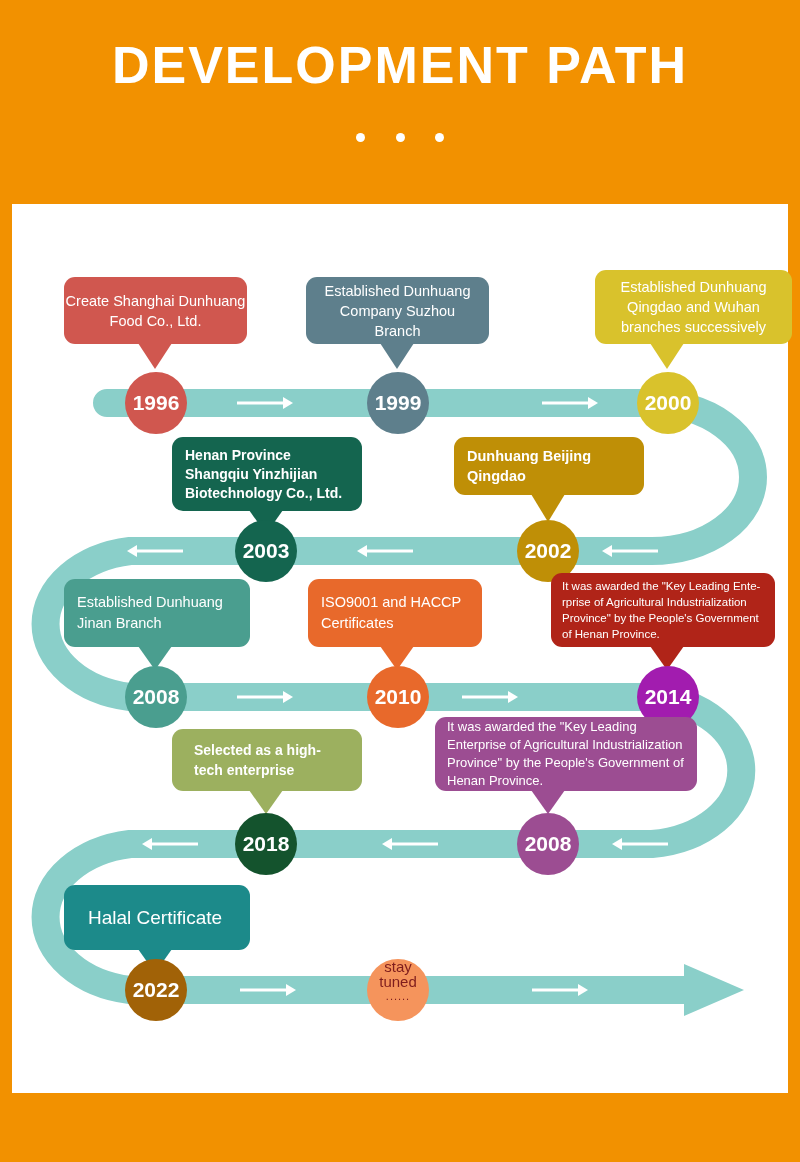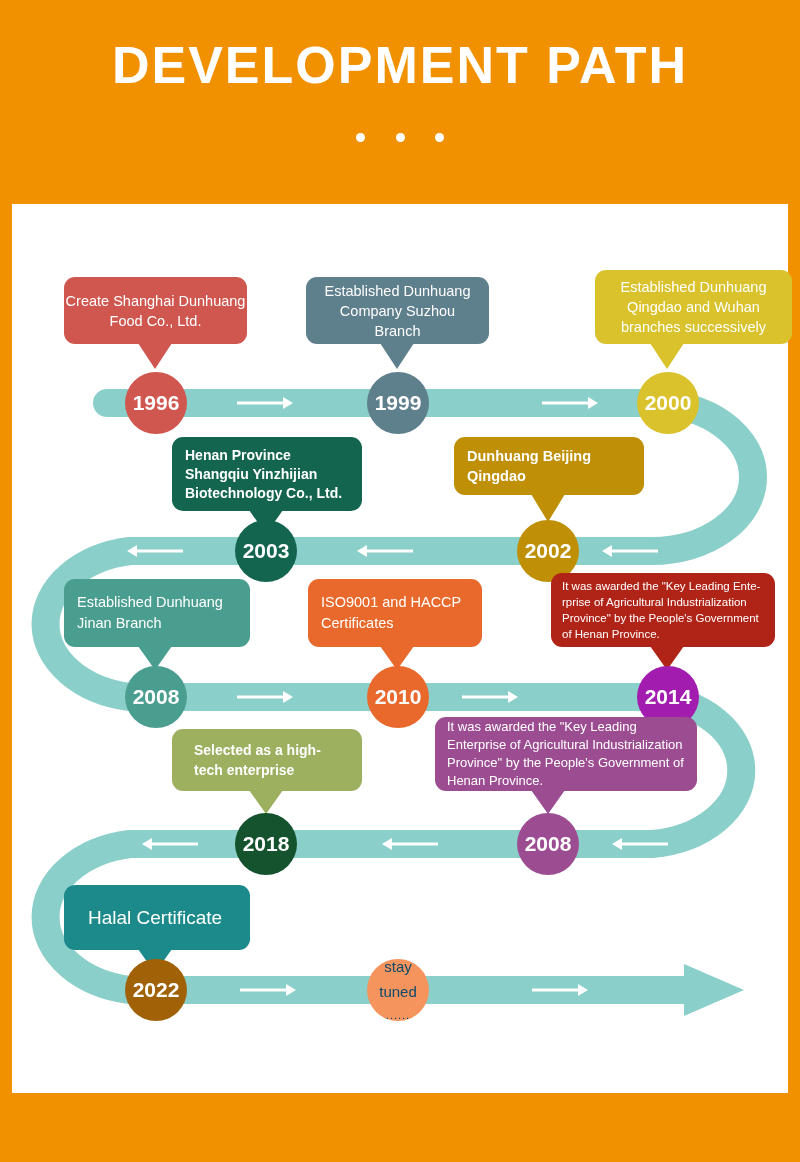--- a/index.html
+++ b/index.html
@@ -44,22 +44,22 @@
   }
 
   
   .year{
     position:absolute;border-radius:50%;
     display:flex;align-items:center;justify-content:center;
     color:#FFFFFF;font-weight:bold;
   }
   .stay{
     position:absolute;border-radius:50%;
-    display:flex;flex-direction:column;align-items:center;justify-content:space-between;
-    color:#0c4a6e;background:#F5945C;
+    display:flex;flex-direction:column;align-items:center;justify-content:flex-start;
+    color:#7f1d1d;background:#F5945C;
   }
   .stay .l1{font-size:15px;line-height:15px;}
   .stay .l2{font-size:15px;line-height:16px;}
   .stay .l3{font-size:11px;line-height:11px;letter-spacing:1px;margin-top:1px;}
 
   
   .arrow{position:absolute;height:14px;}
   .arrow svg{display:block;}
 </style>
 </head>

